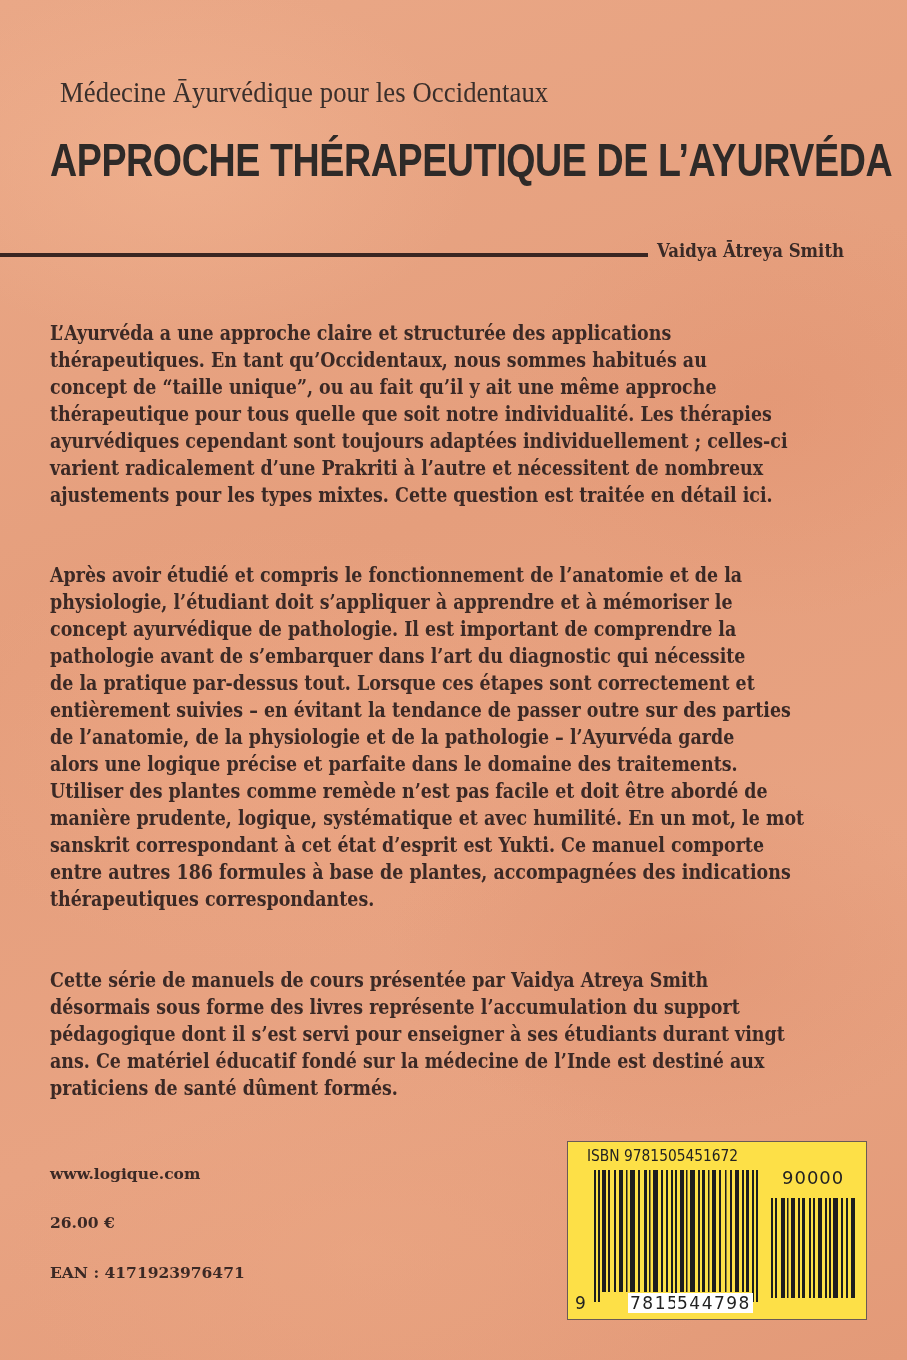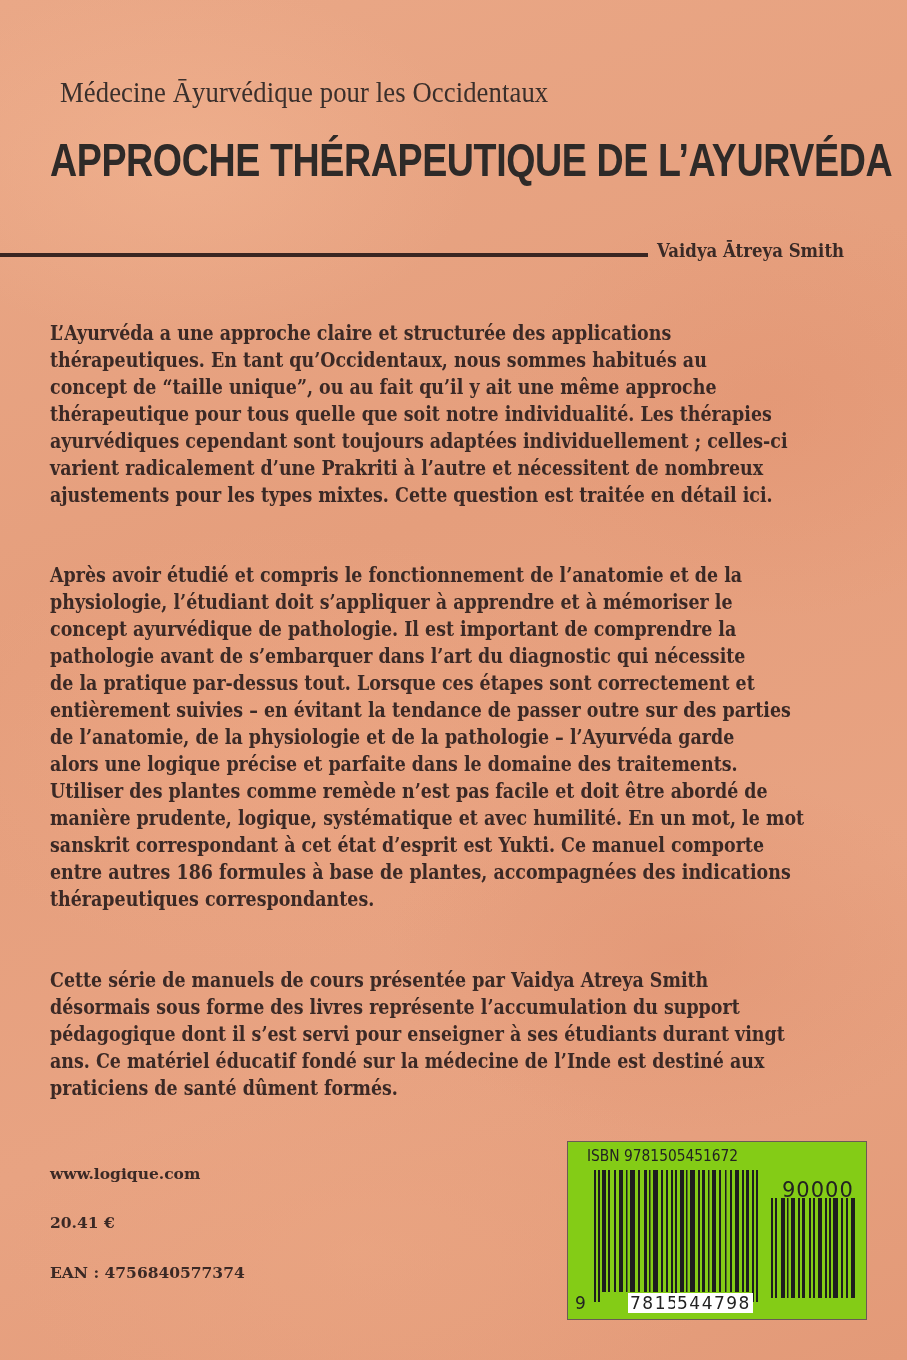--- a/index.html
+++ b/index.html
@@ -38,30 +38,30 @@
   .para {
     left:50px; width:850px; font-size:19.5px; font-weight:bold; line-height:27px;
     color:#3b2925; white-space:nowrap;
     transform:scaleX(0.895); transform-origin:left top;
   }
   .para .line { display:block; height:27px; }
   .footer-item {
     left:50px; font-weight:bold; font-size:15.5px; color:#3b2925; white-space:nowrap;
   }
   .barcode-box {
-    left:567px; top:1141px; width:300px; height:179px; background:#84cc16;
+    left:567px; top:1141px; width:300px; height:179px; background:#fde047;
     border:1px solid #6b5a55; box-sizing:border-box;
   }
   .isbn-label {
     position:absolute; left:19px; top:5px; font-family:"DejaVu Sans","Liberation Sans",sans-serif;
     font-size:15px; color:#222; white-space:nowrap; transform:scaleX(0.92); transform-origin:left top;
   }
   .addon-label {
-    position:absolute; left:214px; top:36px; font-family:"DejaVu Sans","Liberation Sans",sans-serif;
-    font-size:21px; color:#222; letter-spacing:1px;
+    position:absolute; left:214px; top:25px; font-family:"DejaVu Sans","Liberation Sans",sans-serif;
+    font-size:18px; color:#222; letter-spacing:1px;
   }
   .bars-main { position:absolute; left:26px; top:28px; width:168px; height:132px; }
   .bars-addon { position:absolute; left:203px; top:56px; width:88px; height:100px; }
   .human-readable {
     position:absolute; left:7px; top:151px; font-family:"DejaVu Sans","Liberation Sans",sans-serif;
     font-size:17px; color:#222; white-space:nowrap; letter-spacing:1.5px;
   }
   .hr-first { position:absolute; left:0; }
   .hr-left { position:absolute; left:26px; background:#fff; padding:0 2px;margin-left:27px; }
   .hr-right { position:absolute; left:100px; background:#fff; padding:0 2px; }
@@ -102,22 +102,22 @@
 
 <div class="abs para" style="top:967px;">
   <span class="line">Cette série de manuels de cours présentée par Vaidya Atreya Smith</span>
   <span class="line">désormais sous forme des livres représente l’accumulation du support</span>
   <span class="line">pédagogique dont il s’est servi pour enseigner à ses étudiants durant vingt</span>
   <span class="line">ans. Ce matériel éducatif fondé sur la médecine de l’Inde est destiné aux</span>
   <span class="line">praticiens de santé dûment formés.</span>
 </div>
 
 <div class="abs footer-item" style="top:1164px;">www.logique.com</div>
-<div class="abs footer-item" style="top:1213px;">20.41 €</div>
-<div class="abs footer-item" style="top:1263px;">EAN : 4756840577374</div>
+<div class="abs footer-item" style="top:1213px;">26.00 €</div>
+<div class="abs footer-item" style="top:1263px;">EAN : 4171923976471</div>
 
 <div class="abs barcode-box">
   <div class="isbn-label">ISBN 9781505451672</div>
   <svg class="bars-main" viewBox="0 0 168 132" preserveAspectRatio="none">
     <g fill="#1e1e1e">
       <rect x="0" y="0" width="2" height="132"></rect>
         <rect x="4" y="0" width="2" height="132"></rect>
       <rect x="8" y="0" width="4" height="122"></rect>
         <rect x="14" y="0" width="2" height="122"></rect>
       <rect x="20" y="0" width="2" height="122"></rect>

